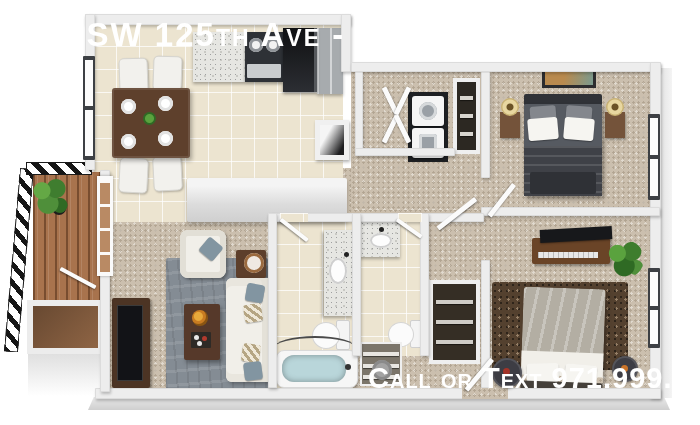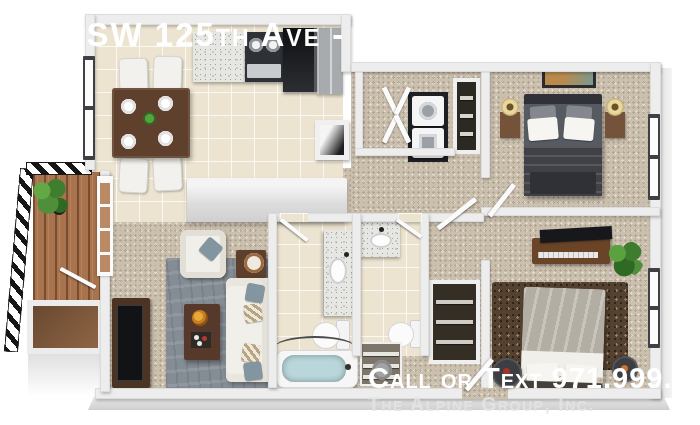--- a/index.html
+++ b/index.html
@@ -274,14 +274,13 @@
   <div class="wall" style="left:268px;top:213px;width:216px;height:9px;"></div>
   <div class="abs tile" style="left:280px;top:213px;width:28px;height:9px;z-index:13;"></div>
   <div class="abs tile" style="left:398px;top:213px;width:24px;height:9px;z-index:13;"></div>
   <div class="wall" style="left:268px;top:213px;width:9px;height:175px;"></div>
   <div class="wall" style="left:352px;top:213px;width:9px;height:143px;"></div>
   <div class="wall" style="left:420px;top:213px;width:9px;height:143px;"></div>
   <div class="wall" style="left:481px;top:260px;width:9px;height:128px;"></div>
 
   <div class="overlay" style="left:55px;top:16px;font-size:33px;letter-spacing:2px;">0 SW 125th Ave - 139B</div>
   <div class="overlay" style="left:368px;top:362px;font-size:29px;letter-spacing:1px;">Call or Text 971.999.3214</div>
-  <div class="overlay" style="left:368px;top:393px;font-size:19.5px;letter-spacing:1.5px;color:rgba(228,228,228,.85);">The Alpine Group, Inc.</div>
 </div>
 
 </body></html>

